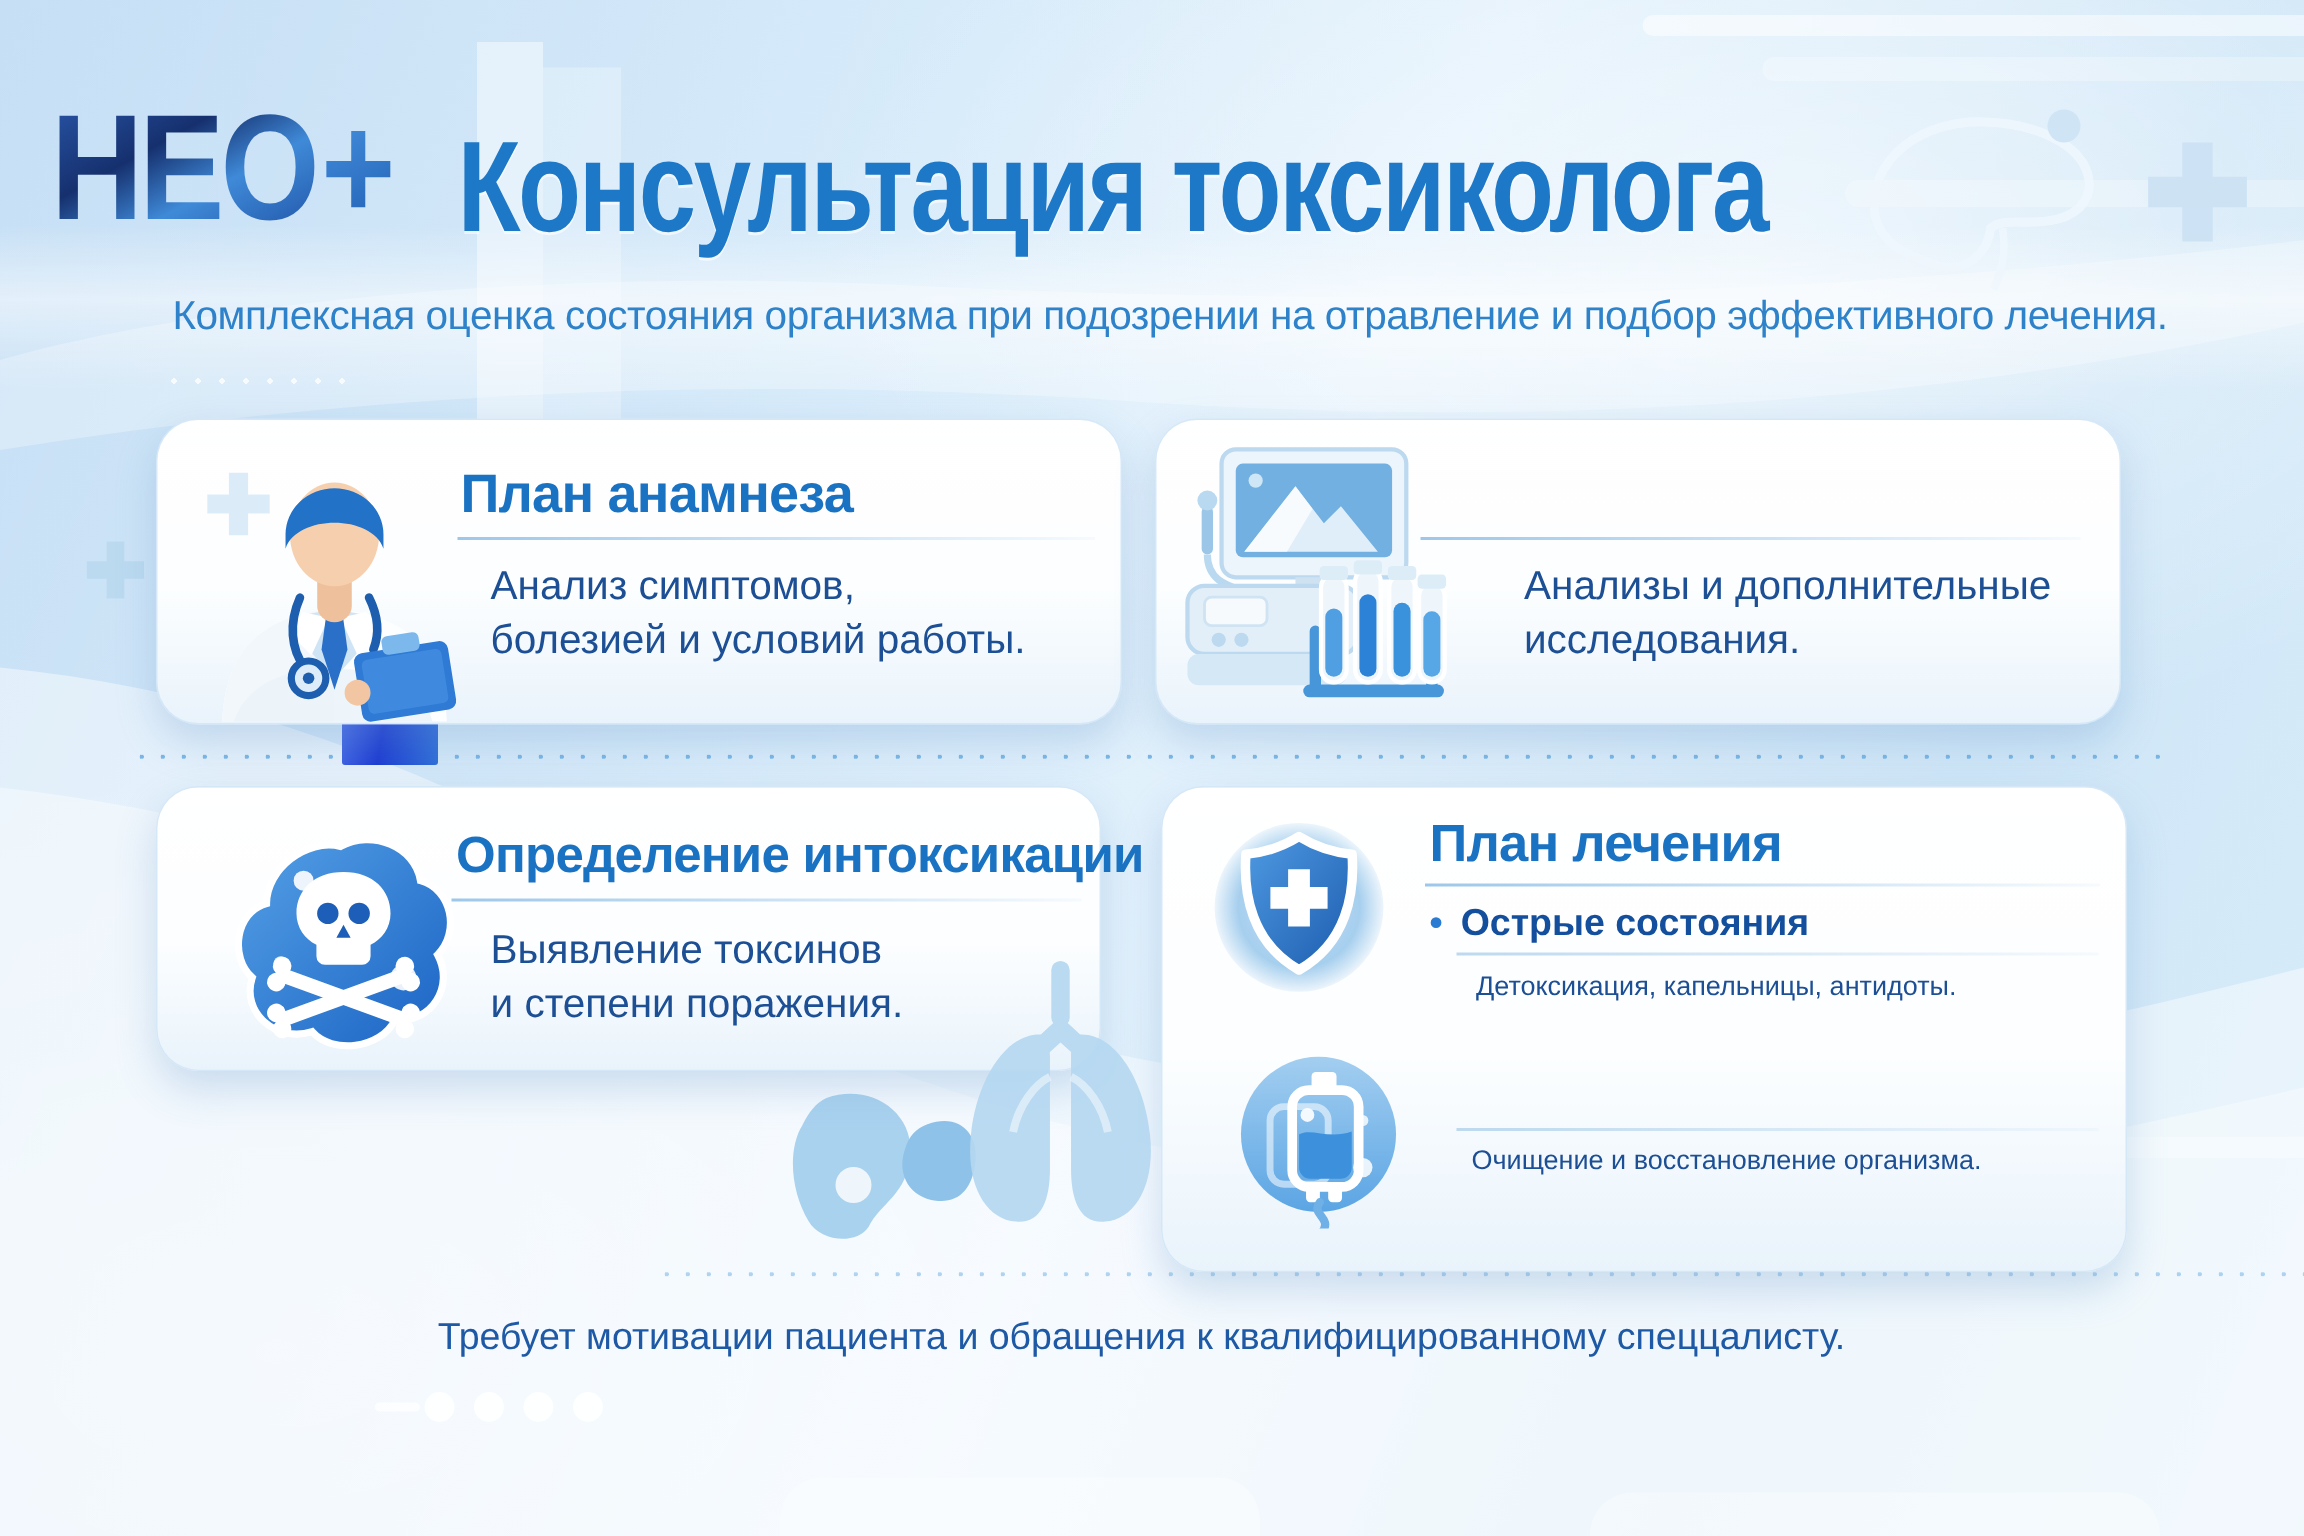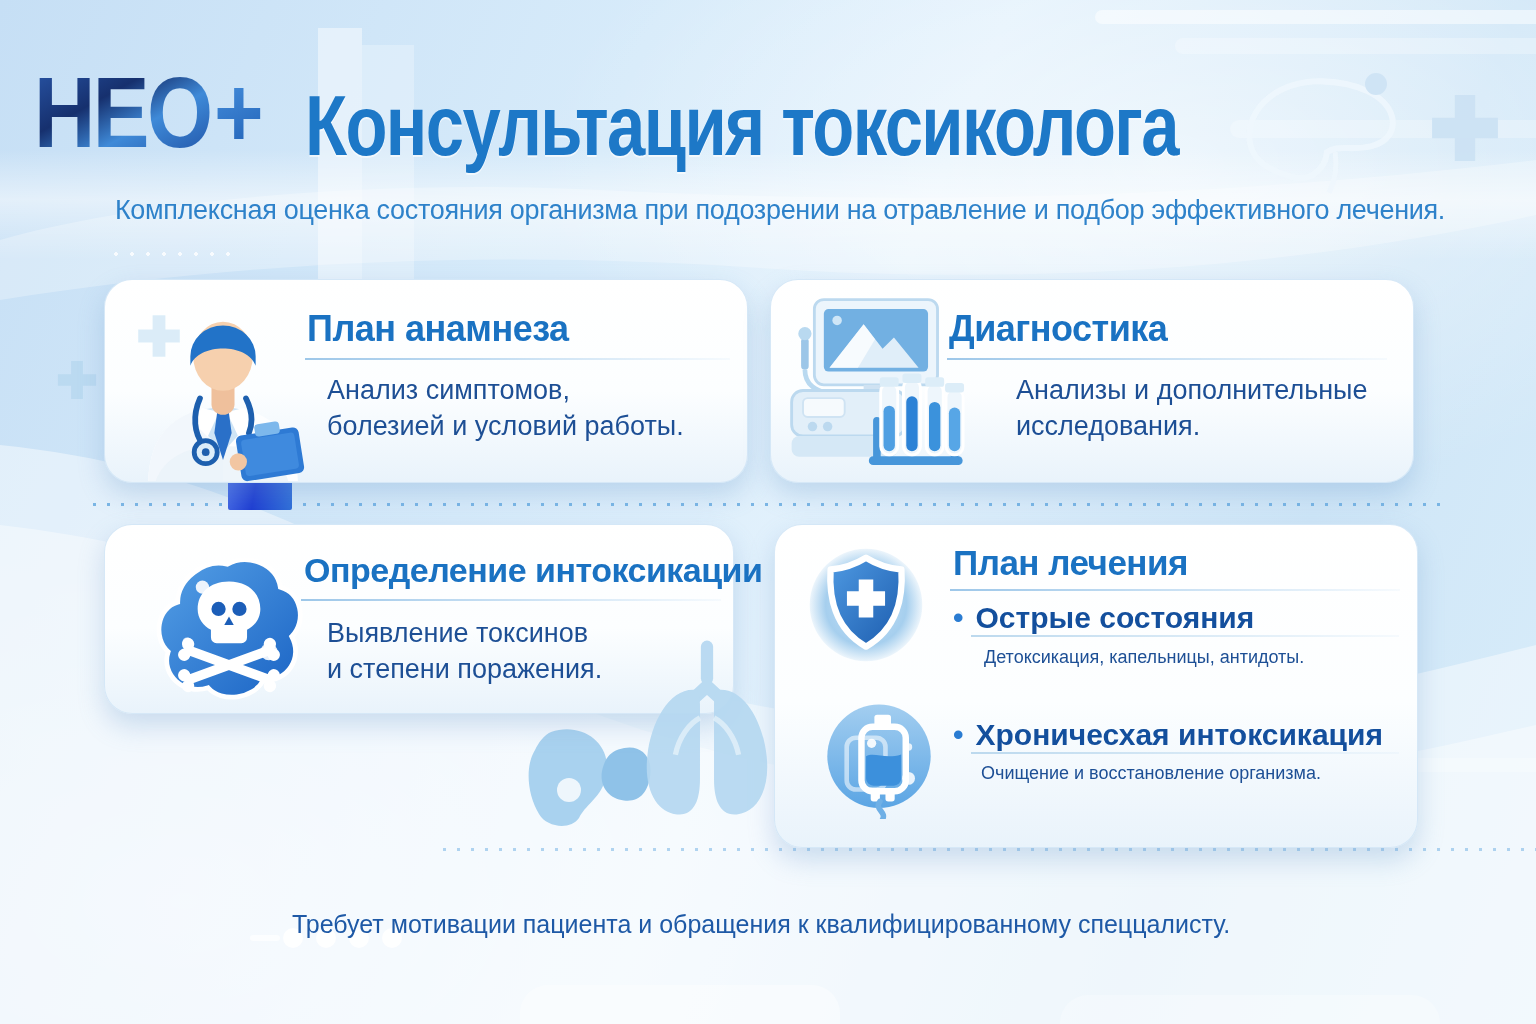--- a/index.html
+++ b/index.html
@@ -43,35 +43,35 @@
   .logo .t{background:linear-gradient(155deg,#2b5bb0 0%,#16306e 38%,#3f8ad8 62%,#1b4a9e 100%);
     -webkit-background-clip:text;background-clip:text;color:transparent;}
   .logo .p{background:linear-gradient(155deg,#4f9ae6 0%,#1f5fb4 90%);
     -webkit-background-clip:text;background-clip:text;color:transparent;margin-left:4px;}
   .title{position:absolute;left:305px;top:76px;z-index:4;font-size:86px;font-weight:700;color:#1d78c7;
     letter-spacing:-2px;transform:scaleX(.8);transform-origin:left top;white-space:nowrap;
     text-shadow:0 2px 0 rgba(255,255,255,.6);}
   .subtitle{position:absolute;left:40px;top:195px;width:1480px;z-index:4;text-align:center;
     font-size:27px;font-weight:400;color:#2e82ca;letter-spacing:-.3px;}
   .footer-note{position:absolute;left:0;top:877px;width:1522px;z-index:4;text-align:center;
-    font-size:25px;font-weight:500;color:#1e59a6;margin-top:33px;}
+    font-size:25px;font-weight:500;color:#1e59a6;}
   
   .card{position:absolute;z-index:2;border-radius:28px;
     background:linear-gradient(180deg,#ffffff 0%,#fcfeff 55%,#e9f3fb 100%);
     border:1px solid rgba(210,230,246,.9);
     box-shadow:0 12px 26px rgba(110,155,205,.30);}
   .card1{left:104px;top:279px;width:642px;height:202px;}
   .card2{left:770px;top:279px;width:642px;height:202px;}
   .card3{left:104px;top:524px;width:628px;height:188px;}
   .card4{left:774px;top:524px;width:642px;height:322px;}
   .card-title{position:absolute;font-size:36px;font-weight:700;color:#1a72c2;letter-spacing:-.5px;white-space:nowrap;}
   .card-divider{position:absolute;height:2px;background:linear-gradient(90deg,#9dc7e9,rgba(190,220,245,.12));}
   .thin-divider{position:absolute;height:2px;background:linear-gradient(90deg,#bcd9ee,rgba(200,225,245,.15));}
   .card-body{position:absolute;font-size:27px;color:#1d4f95;line-height:1.34;white-space:pre-line;}
-  .bullet-row{position:absolute;font-size:30px;font-weight:700;color:#134f9d;white-space:nowrap;}
+  .bullet-row{position:absolute;font-size:25px;font-weight:700;color:#134f9d;white-space:nowrap;}
   .bullet-row .blt{color:#2a7cd2;margin-right:12px;font-weight:700;}
   .sub-desc{position:absolute;font-size:18px;color:#1d4f95;white-space:nowrap;}
   
   .doctor-svg{position:absolute;left:22px;top:8px;width:192px;height:194px;}
   .ultra-svg{position:absolute;left:8px;top:12px;width:192px;height:180px;}
   .blob-svg{position:absolute;left:44px;top:26px;width:160px;height:152px;}
   .shield-svg{position:absolute;left:32px;top:20px;width:118px;height:118px;}
   .iv-svg{position:absolute;left:44px;top:174px;width:120px;height:120px;}
   .cross-in-card{position:absolute;left:30px;top:32px;width:48px;height:48px;opacity:.9;}
 </style>
@@ -207,21 +207,20 @@
         <rect x="133" y="110" width="12" height="58" rx="6" fill="#2c82d6"></rect>
         <rect x="129" y="86" width="20" height="10" rx="3" fill="#dcedf8"></rect>
         <rect x="154" y="96" width="18" height="76" rx="9" fill="#eef6fc" stroke="#ffffff" stroke-width="3"></rect>
         <rect x="157" y="116" width="12" height="52" rx="6" fill="#3b92dc"></rect>
         <rect x="153" y="90" width="20" height="10" rx="3" fill="#dcedf8"></rect>
         <rect x="175" y="102" width="18" height="70" rx="9" fill="#eef6fc" stroke="#ffffff" stroke-width="3"></rect>
         <rect x="178" y="122" width="12" height="46" rx="6" fill="#57a6e6"></rect>
         <rect x="174" y="96" width="20" height="10" rx="3" fill="#dcedf8"></rect>
       </g>
     </svg>
-    <div class="card-title" style="left:178px;top:28px;">Диагностика</div>
     <div class="card-divider" style="left:176px;top:78px;width:440px;"></div>
     <div class="card-body" style="left:205px;top:92px;margin-left:40px;">Анализы и дополнительные
 исследования.</div>
   </div>
 
   <div class="card card3">
     <svg class="blob-svg" viewBox="0 0 160 160">
       <defs>
         <linearGradient id="gBlob" x1="0" y1="0" x2="1" y2="1">
           <stop offset="0" stop-color="#55a0e6"></stop>
@@ -295,20 +294,19 @@
       <circle cx="97" cy="52" r="4" fill="#ffffff" opacity=".8"></circle>
       <circle cx="97" cy="86" r="7" fill="#ffffff" opacity=".85"></circle>
     </svg>
     <div class="card-title" style="left:178px;top:18px;font-size:35px;">План лечения</div>
     <div class="card-divider" style="left:175px;top:64px;width:450px;"></div>
 
     <div class="bullet-row" style="left:178px;top:76px;"><span class="blt">•</span><span>Острые состояния</span></div>
     <div class="thin-divider" style="left:196px;top:110px;width:428px;"></div>
     <div class="sub-desc" style="left:209px;top:122px;">Детоксикация, капельницы, антидоты.</div>
 
-    <div class="bullet-row" style="left:178px;top:193px;"><span class="blt">•</span><span>Хроничесхая интоксикация</span></div>
     <div class="thin-divider" style="left:196px;top:227px;width:428px;"></div>
     <div class="sub-desc" style="left:206px;top:238px;">Очищение и восстановление организма.</div>
   </div>
 
   <div class="footer-note">Требует мотивации пациента и обращения к квалифицированному спеццалисту.</div>
 
 </div>
 
 </body></html>

